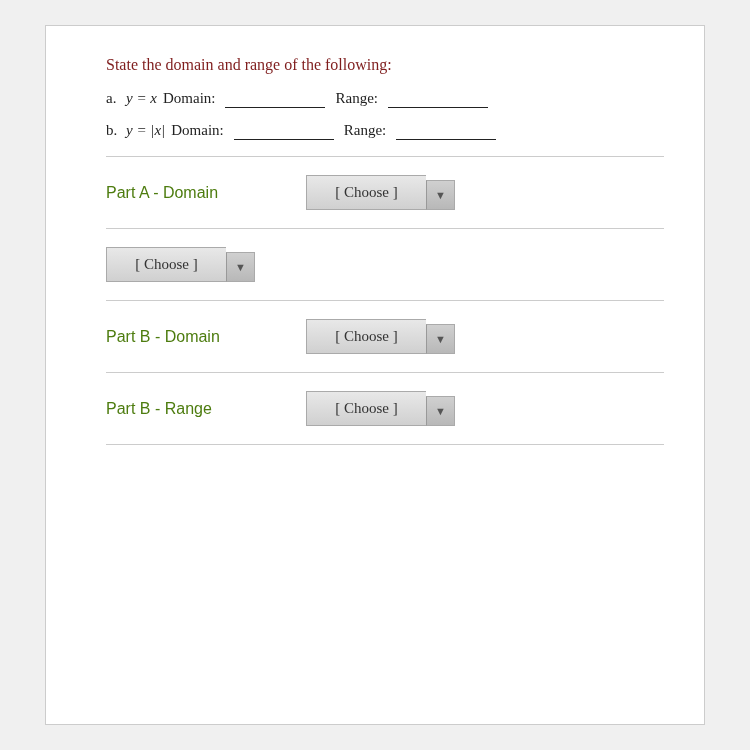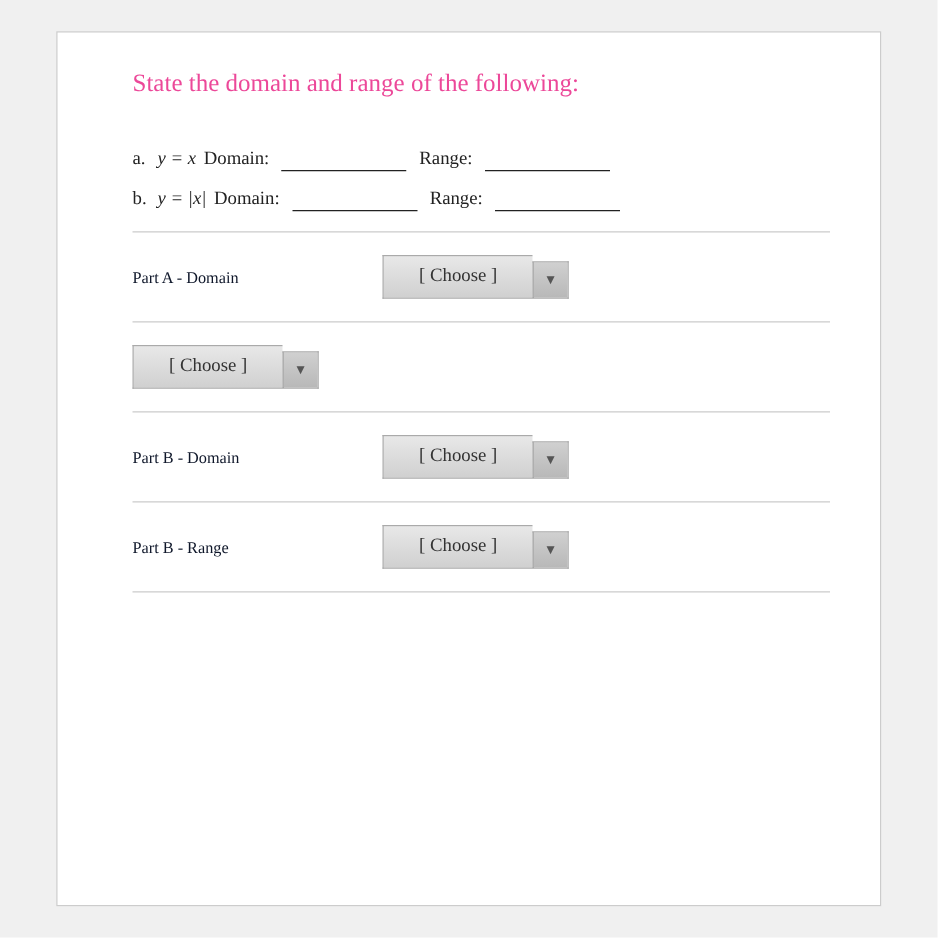--- a/index.html
+++ b/index.html
@@ -20,23 +20,23 @@
 
     .page-container {
       background: #ffffff;
       width: 660px;
       min-height: 700px;
       padding: 30px 40px 30px 60px;
       border: 1px solid #ccc;
     }
 
     .instruction {
-      font-size: 20px;
-      color: #ec4899;
-      margin-bottom: 40px;
+      font-size: 16px;
+      color: #7f1d1d;
+      margin-bottom: 16px;
       font-family: Georgia, serif;
     }
 
     .problem-section {
       margin-bottom: 16px;
     }
 
     .problem-line {
       font-size: 15px;
       color: #222;
@@ -63,24 +63,24 @@
       align-items: center;
       padding: 18px 0;
       border-bottom: 1px solid #ccc;
     }
 
     .row:first-of-type {
       border-top: 1px solid #ccc;
     }
 
     .row-label {
-      font-size: 13px;
-      color: #0f172a;
+      font-size: 16px;
+      color: #4d7c0f;
       width: 200px;
-      font-family: Liberation Serif, serif;
+      font-family: Liberation Sans, sans-serif;
     }
 
     .dropdown-wrapper {
       display: flex;
       align-items: flex-end;
     }
 
     .dropdown-box {
       display: inline-flex;
       align-items: center;

